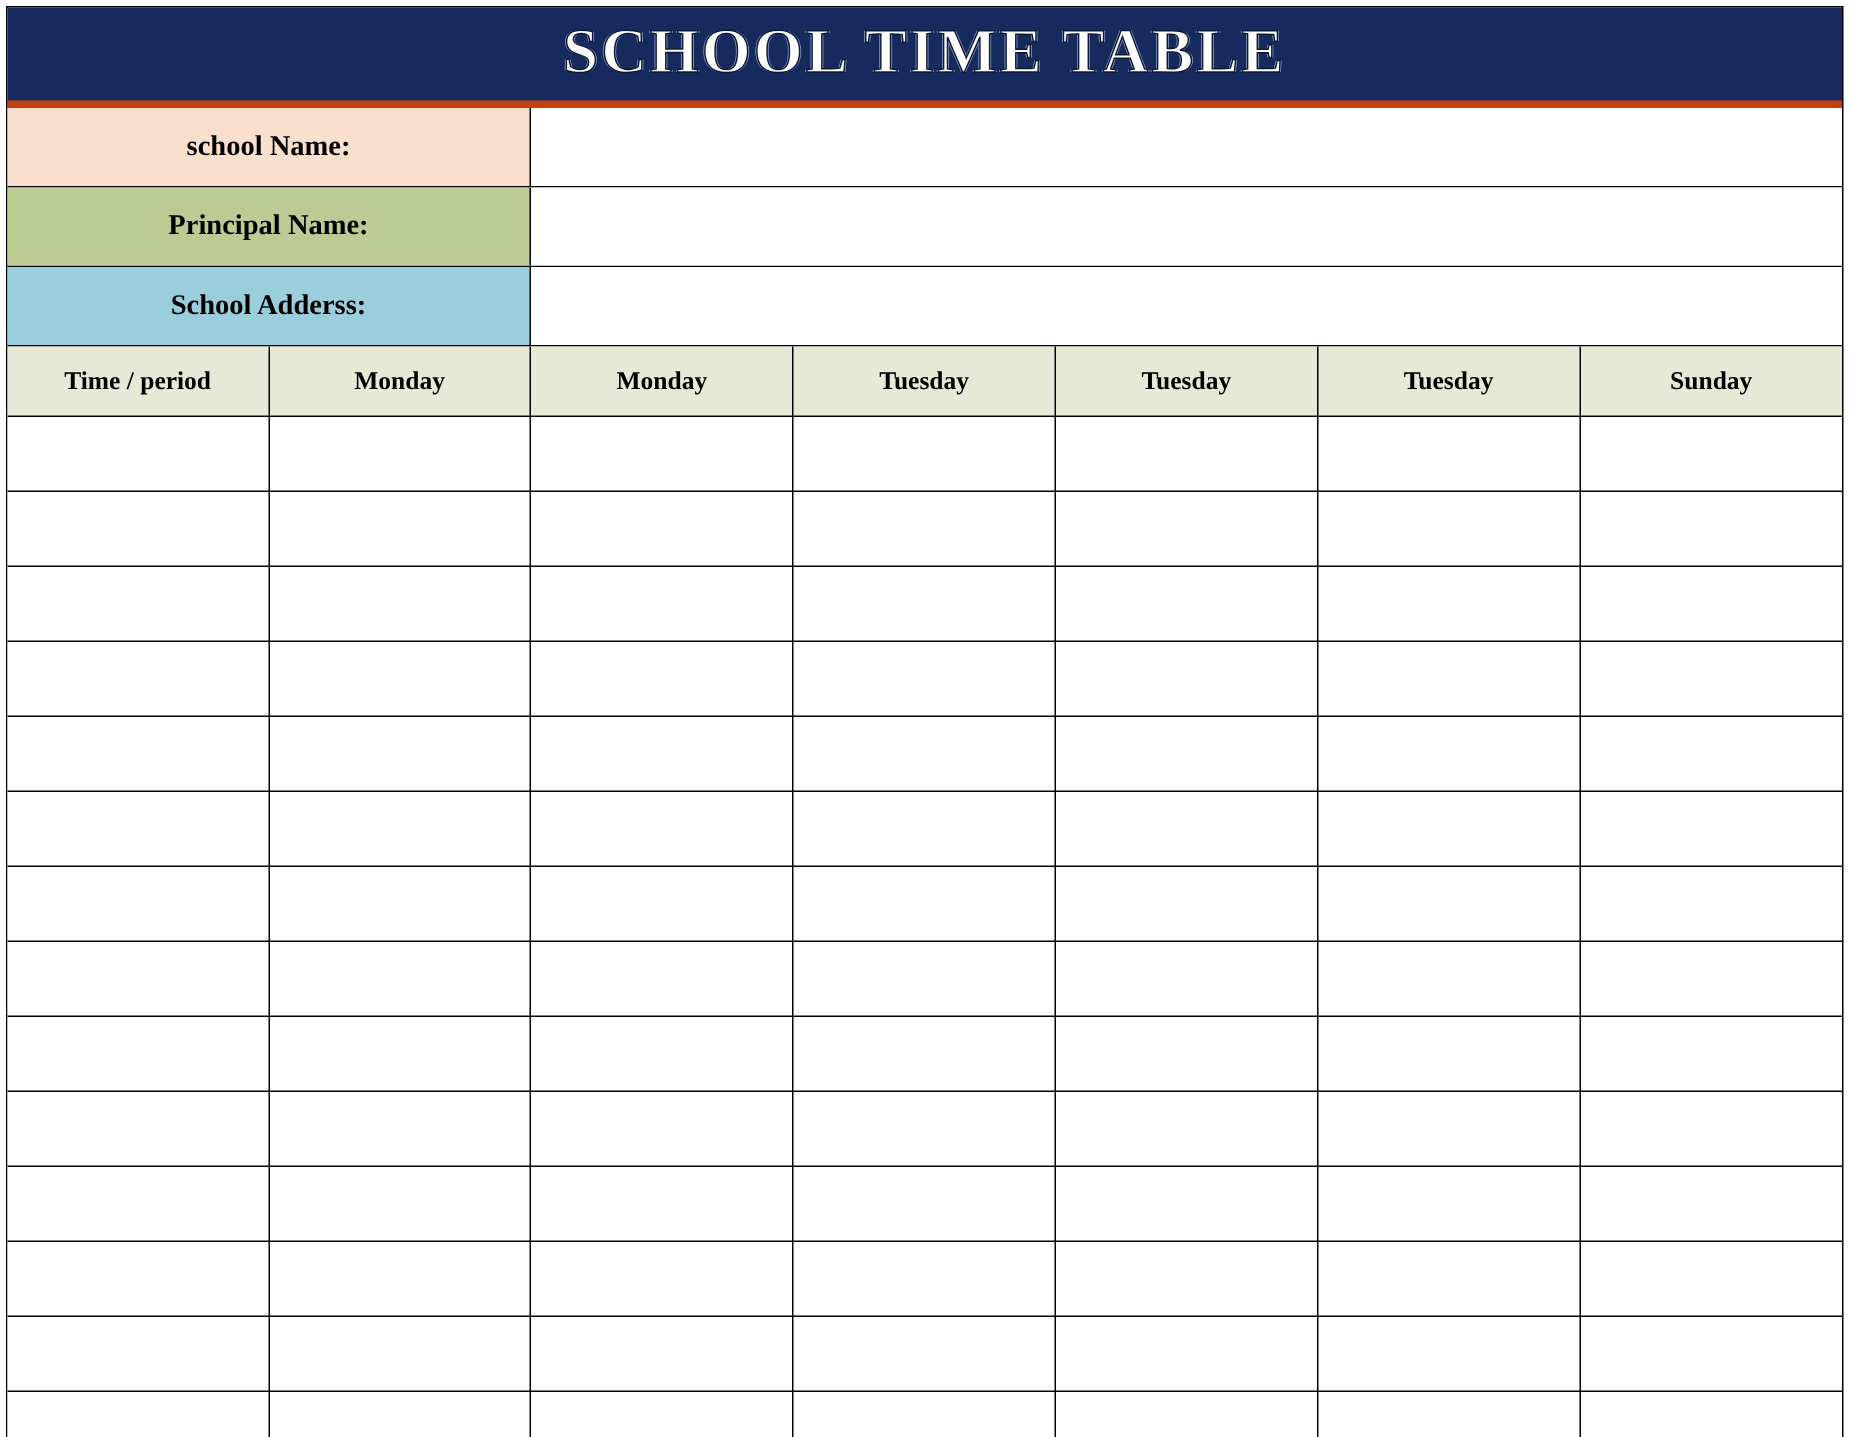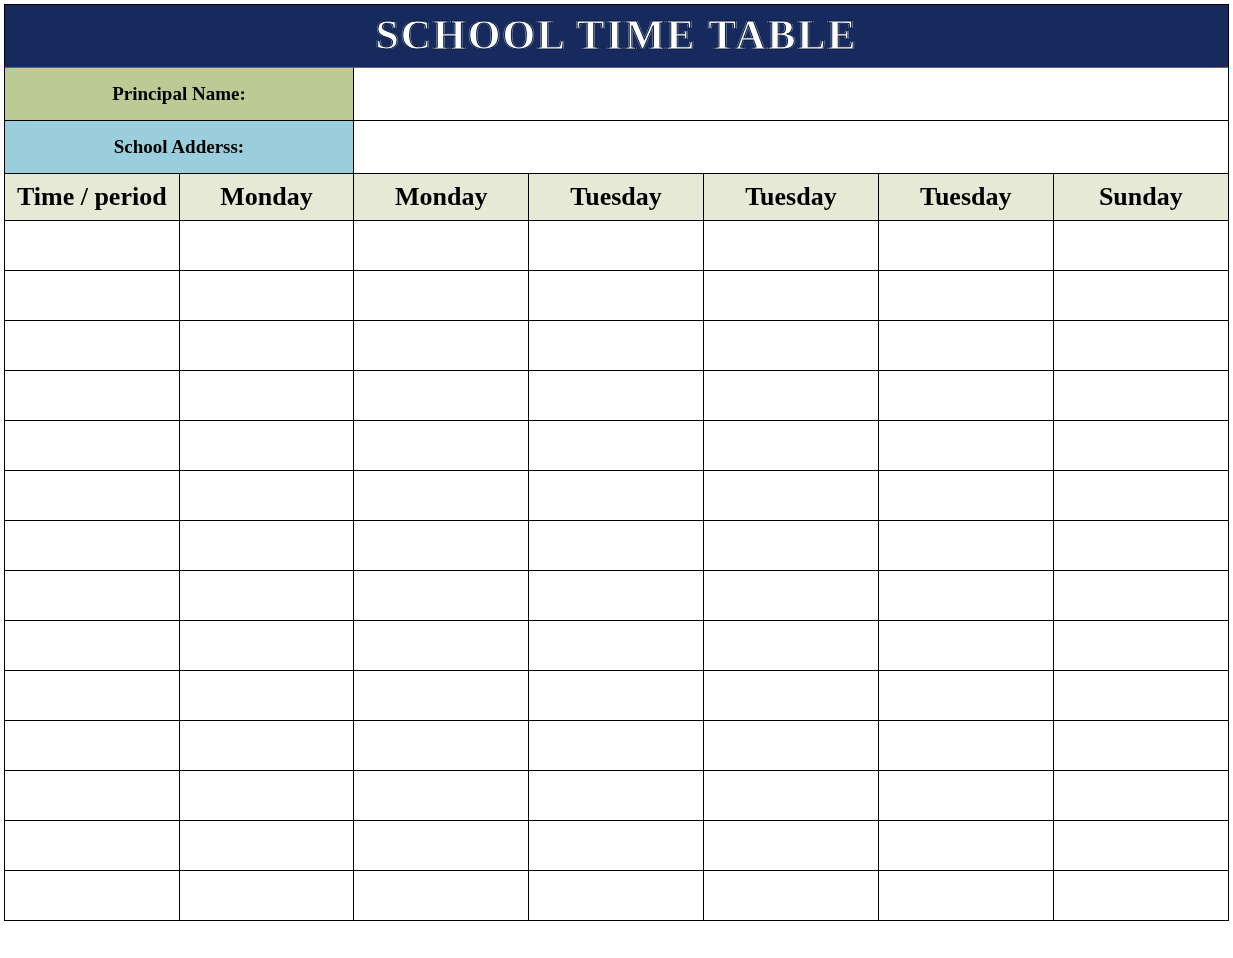--- a/index.html
+++ b/index.html
@@ -16,21 +16,21 @@
   }
   .title-bar {
     background: #162a5e;
     color: #fff;
     text-align: center;
     padding: 6px 0 8px 0;
     font-family: 'Wide Latin', 'Algerian', Impact, serif;
     font-size: 42px;
     font-weight: bold;
     letter-spacing: 2px;
-    border-bottom: 1px solid #c2410c;
+    border-bottom: 5px solid #c2410c;
     text-shadow: 1px 0 0 #8ca0c8, -1px 0 0 #8ca0c8;
   }
   .title-bar span {
     display: inline-block;
     -webkit-text-stroke: 1px #0b1838;
   }
   .info-row {
     display: flex;
     height: 53px;
     border-bottom: 1px solid #000;
@@ -56,21 +56,21 @@
 
   table.tt {
     width: 100%;
     border-collapse: collapse;
     table-layout: fixed;
   }
   table.tt th {
     background: #e5e9d6;
     font-family: Georgia, 'Times New Roman', serif;
     font-weight: bold;
-    font-size: 26px;
+    font-size: 17px;
     height: 46px;
     border: 1px solid #000;
     border-top: none;
     text-align: center;
   }
   table.tt th:first-child { width: 174px; border-left: none; }
   table.tt th:last-child { border-right: none; }
   table.tt td {
     height: 50px;
     border: 1px solid #000;
@@ -82,20 +82,24 @@
 </style>
 </head>
 <body>
 
 <div class="container">
 
   <div class="title-bar">
     <span>SCHOOL TIME TABLE</span>
   </div>
 
+  <div class="info-row">
+    <div class="info-label peach">school Name:</div>
+    <div class="info-value"></div>
+  </div>
 
   <div class="info-row">
     <div class="info-label green">Principal Name:</div>
     <div class="info-value"></div>
   </div>
 
   <div class="info-row">
     <div class="info-label blue">School Adderss:</div>
     <div class="info-value"></div>
   </div>

